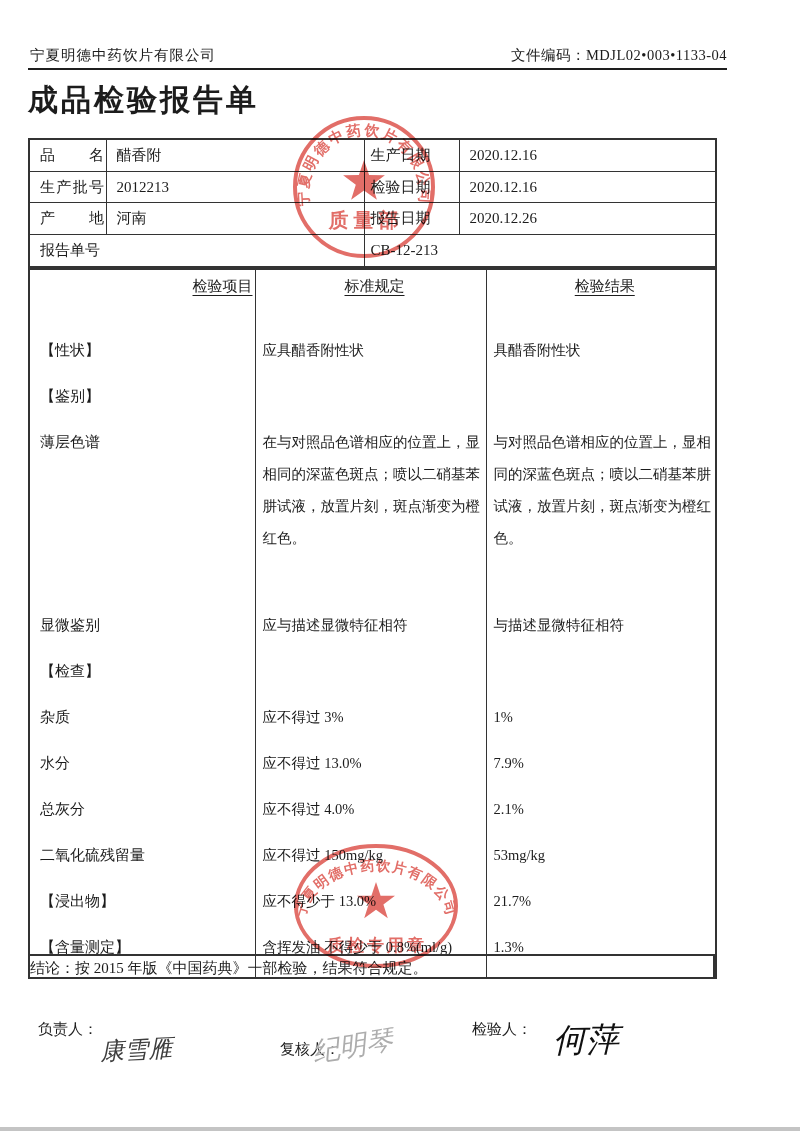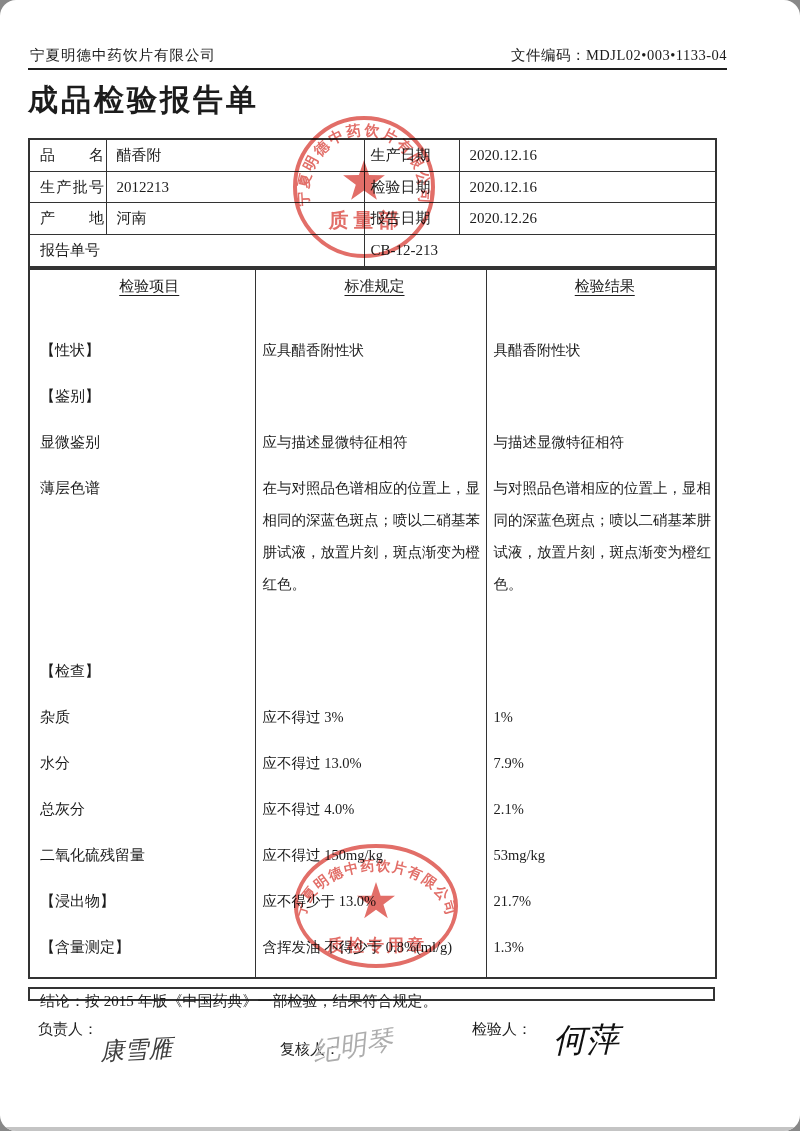--- a/index.html
+++ b/index.html
@@ -4,21 +4,20 @@
 <style>
   html,body{margin:0;padding:0;}
   body{background:#888;}
   .page{
     position:relative;
     width:800px;height:1131px;
     background:#ffffff;
     font-family:"Liberation Serif","DejaVu Serif",serif;
     color:#1c1c1c;
     overflow:hidden;
-    border-radius:16px;
   }
   .page-bottom-edge{position:absolute;left:0;bottom:0;width:800px;height:4px;background:#c4c4c4;}
 
   
   .doc-header{position:absolute;left:28px;top:44px;width:699px;height:24px;}
   .company-name{position:absolute;left:2px;top:2px;font-size:14.5px;letter-spacing:1px;}
   .doc-code{position:absolute;right:0;top:2px;font-size:14.5px;letter-spacing:.5px;}
   .header-rule{position:absolute;left:28px;top:68px;width:699px;height:0;border-top:2px solid #1e1e1e;}
   .doc-title{position:absolute;left:28px;top:80px;width:687px;
     font-size:30px;font-weight:bold;letter-spacing:3px;}
@@ -30,28 +29,28 @@
   .info-table td{border:1.5px solid #333;padding:0 0 0 10px;vertical-align:middle;}
   .jl{display:inline-block;width:64px;text-align:justify;text-align-last:justify;}
 
   
   .result-table{position:absolute;left:28px;top:268px;width:687px;height:711px;
     border:2px solid #333;font-size:15px;}
   .result-table td{border-left:1.5px solid #333;border-right:1.5px solid #333;
     vertical-align:top;line-height:32px;padding:0 2px 0 10px;}
   .result-table td.wrapcell{font-size:14.5px;padding:0 2px 0 7px;line-break:anywhere;margin-left:28px;}
   .result-table tr.hdr td{text-align:center;line-height:32px;height:32px;}
-  .result-table tr.hdr td:first-child{text-align:center;padding-left:16px;font-family:Liberation Serif, serif;}
+  .result-table tr.hdr td:first-child{text-align:right;padding-left:16px;font-family:Liberation Serif, serif;}
   .colhead{text-decoration:underline;text-underline-offset:4px;}
   .result-table tr.gap td{height:32px;}
   .result-table tr.filler td{height:auto;}
 
   
-  .conclusion-box{position:absolute;left:28px;top:987px;width:687px;height:14px;
-    border:2px solid #333;font-size:15px;line-height:24px;padding-left:10px;box-sizing:border-box;}
+  .conclusion-box{position:absolute;left:28px;top:954px;width:687px;height:25px;
+    border:2px solid #333;font-size:15px;line-height:24px;box-sizing:border-box;}
 
   
   .footer-label{position:absolute;font-size:15px;top:1020px;}
   .lab-resp{left:38px;} .lab-rev{left:280px;margin-top:20px;} .lab-insp{left:472px;}
   .sig{position:absolute;font-family:"DejaVu Sans",sans-serif;font-style:italic;white-space:nowrap;}
   .sig-resp{left:100px;top:1034px;font-size:24px;color:#3d3d3d;transform:rotate(-3deg);}
   .sig-rev{left:312px;top:1028px;font-size:27px;color:#adadad;transform:rotate(-9deg);}
   .sig-insp{left:553px;top:1018px;font-size:33px;color:#101010;transform:rotate(-1deg);}
 
   
@@ -126,28 +125,28 @@
       <td>【性状】</td>
       <td class="wrapcell">应具醋香附性状</td>
       <td class="wrapcell">具醋香附性状</td>
     </tr>
     <tr>
       <td>【鉴别】</td>
       <td class="wrapcell"></td>
       <td class="wrapcell"></td>
     </tr>
     <tr>
+      <td>薄层色谱</td>
+      <td class="wrapcell">在与对照品色谱相应的位置上，显相同的深蓝色斑点；喷以二硝基苯肼试液，放置片刻，斑点渐变为橙红色。</td>
+      <td class="wrapcell">与对照品色谱相应的位置上，显相同的深蓝色斑点；喷以二硝基苯肼试液，放置片刻，斑点渐变为橙红色。</td>
+    </tr>
+    <tr>
       <td>显微鉴别</td>
       <td class="wrapcell">应与描述显微特征相符</td>
       <td class="wrapcell">与描述显微特征相符</td>
-    </tr>
-    <tr>
-      <td>薄层色谱</td>
-      <td class="wrapcell">在与对照品色谱相应的位置上，显相同的深蓝色斑点；喷以二硝基苯肼试液，放置片刻，斑点渐变为橙红色。</td>
-      <td class="wrapcell">与对照品色谱相应的位置上，显相同的深蓝色斑点；喷以二硝基苯肼试液，放置片刻，斑点渐变为橙红色。</td>
     </tr>
     <tr>
       <td>【检查】</td>
       <td class="wrapcell"></td>
       <td class="wrapcell"></td>
     </tr>
     <tr>
       <td>杂质</td>
       <td class="wrapcell">应不得过 3%</td>
       <td class="wrapcell">1%</td>

